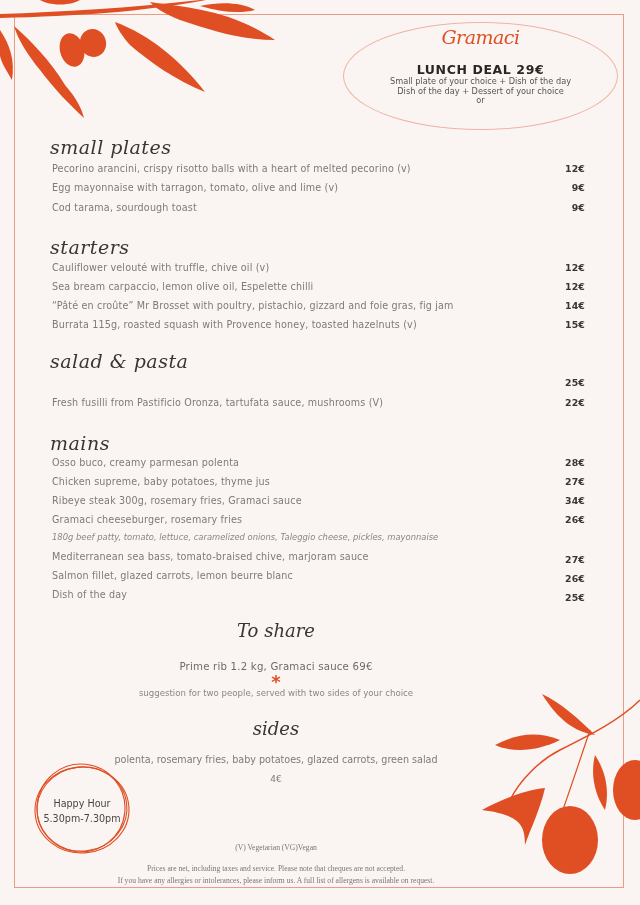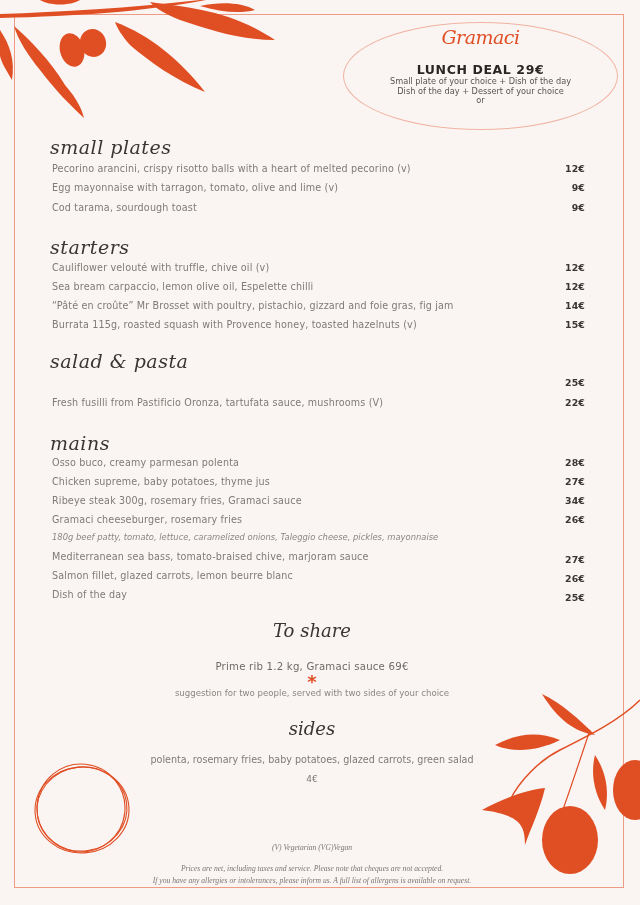--- a/index.html
+++ b/index.html
@@ -32,32 +32,32 @@
     font-size: 19px; color: #3a3533; letter-spacing: 0.5px;
   }
   .item {
     position: absolute; left: 52px; right: 55px;
     font-size: 9.6px; color: #7e7a77; letter-spacing: 0.15px;
   }
   .item .price {
     position: absolute; right: 0; top: 0; font-size: 9.4px; color: #3a3533; font-weight: bold; text-align: center;
   }
   .note { position: absolute; left: 52px; font-size: 8.4px; font-style: italic; color: #8a8683; }
-  .center { position: absolute; left: 0; width: 552px; text-align: center; padding-left: 36px; }
+  .center { position: absolute; left: 0; width: 552px; text-align: center; }
   .share-title, .sides-title {
     font-family: "DejaVu Serif", serif; font-style: italic; font-size: 18px; color: #3a3533;
   }
   .happy {
     position: absolute; left: 34px; top: 764px; width: 96px; height: 92px;
   }
   .happy-text {
     position: absolute; left: 0; top: 32px; width: 128px; text-align: center;
     font-size: 9.6px; color: #4a4543; line-height: 15px; margin-left: -16px;
   }
-  .footer-small { font-family: "Liberation Serif", serif; font-size: 7.6px; color: #7a7572; font-style: italic; }
+  .footer-small { font-family: "Liberation Serif", serif; font-size: 7.6px; color: #7a7572; }
 </style>
 </head>
 <body>
 
 <div class="frame"></div>
 
 <svg class="leaf" style="left:0;top:0" width="300" height="125" viewBox="0 0 300 125">
   <g fill="#e04e24">
     <path d="M0 14 C60 12 130 8 200 0 L206 0 C140 12 80 16 0 18 Z"></path>
     <path d="M40 0 C50 6 70 6 80 0 Z"></path>
@@ -127,17 +127,21 @@
 <div class="center" style="top:774px;font-size:9px;color:#7e7a77">4€</div>
 
 <div class="happy">
   <svg width="100" height="95" viewBox="0 0 100 95" style="position:absolute;left:-2px;top:-2px">
     <g fill="none" stroke="#e04e24" stroke-width="1.1">
       <ellipse cx="50" cy="47" rx="45" ry="42" transform="rotate(-8 50 47)"></ellipse>
       <ellipse cx="50" cy="48" rx="47" ry="43" transform="rotate(-4 50 48)"></ellipse>
       <ellipse cx="49" cy="46" rx="44" ry="44" transform="rotate(6 49 46)"></ellipse>
     </g>
   </svg>
+  <div class="happy-text">
+    <div>Happy Hour</div>
+    <div>5.30pm-7.30pm</div>
+  </div>
 </div>
 
 <div class="center footer-small" style="top:843px">(V) Vegetarian    (VG)Vegan</div>
 <div class="center footer-small" style="top:864px">Prices are net, including taxes and service. Please note that cheques are not accepted.</div>
 <div class="center footer-small" style="top:876px">If you have any allergies or intolerances, please inform us. A full list of allergens is available on request.</div>
 
 </body></html>

